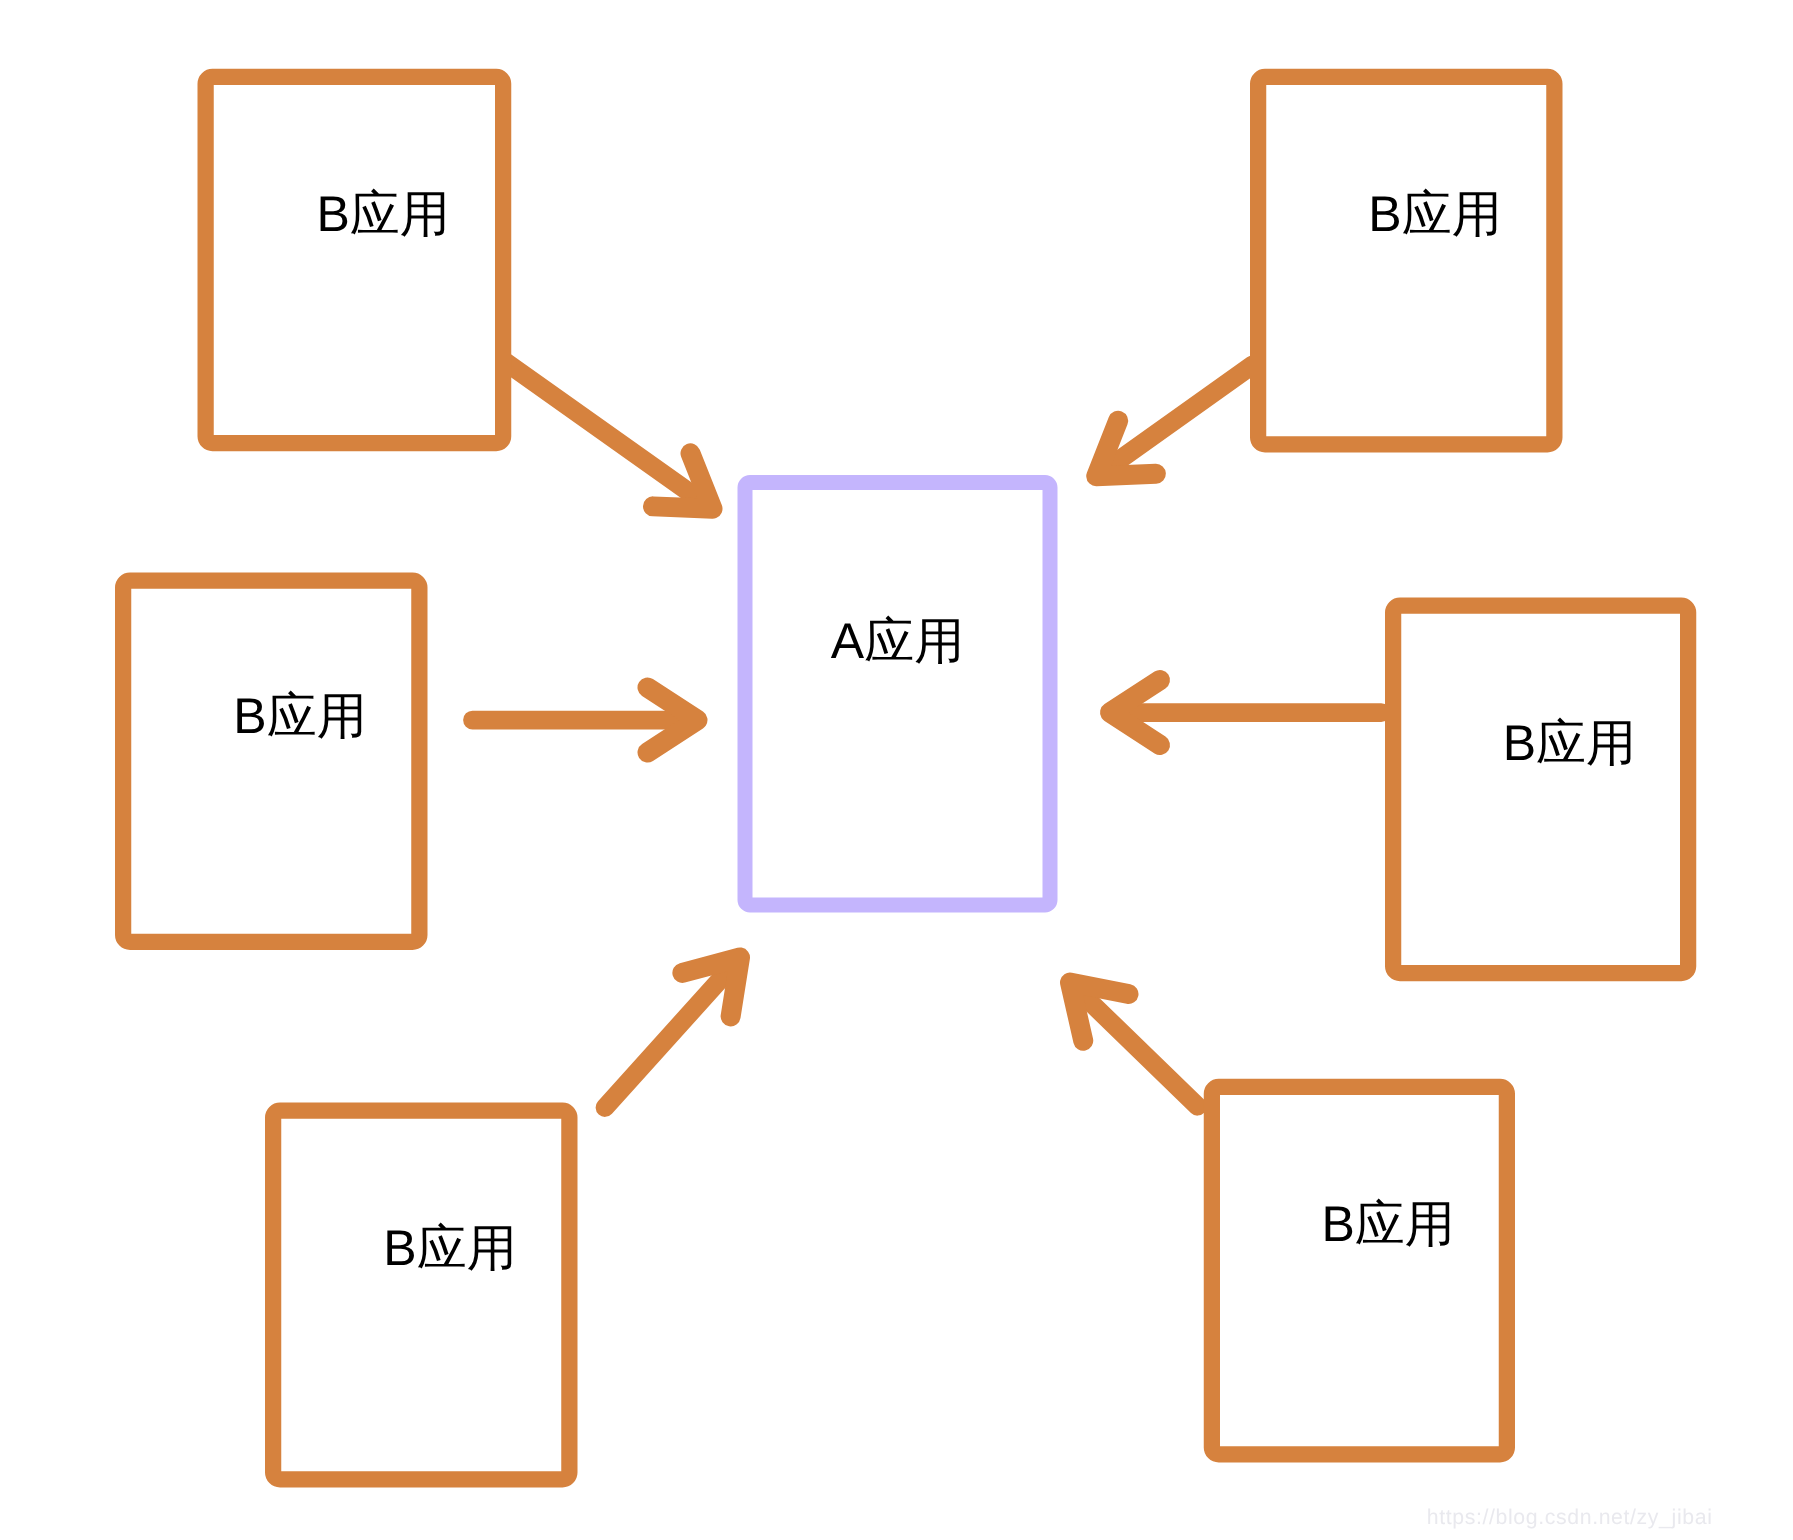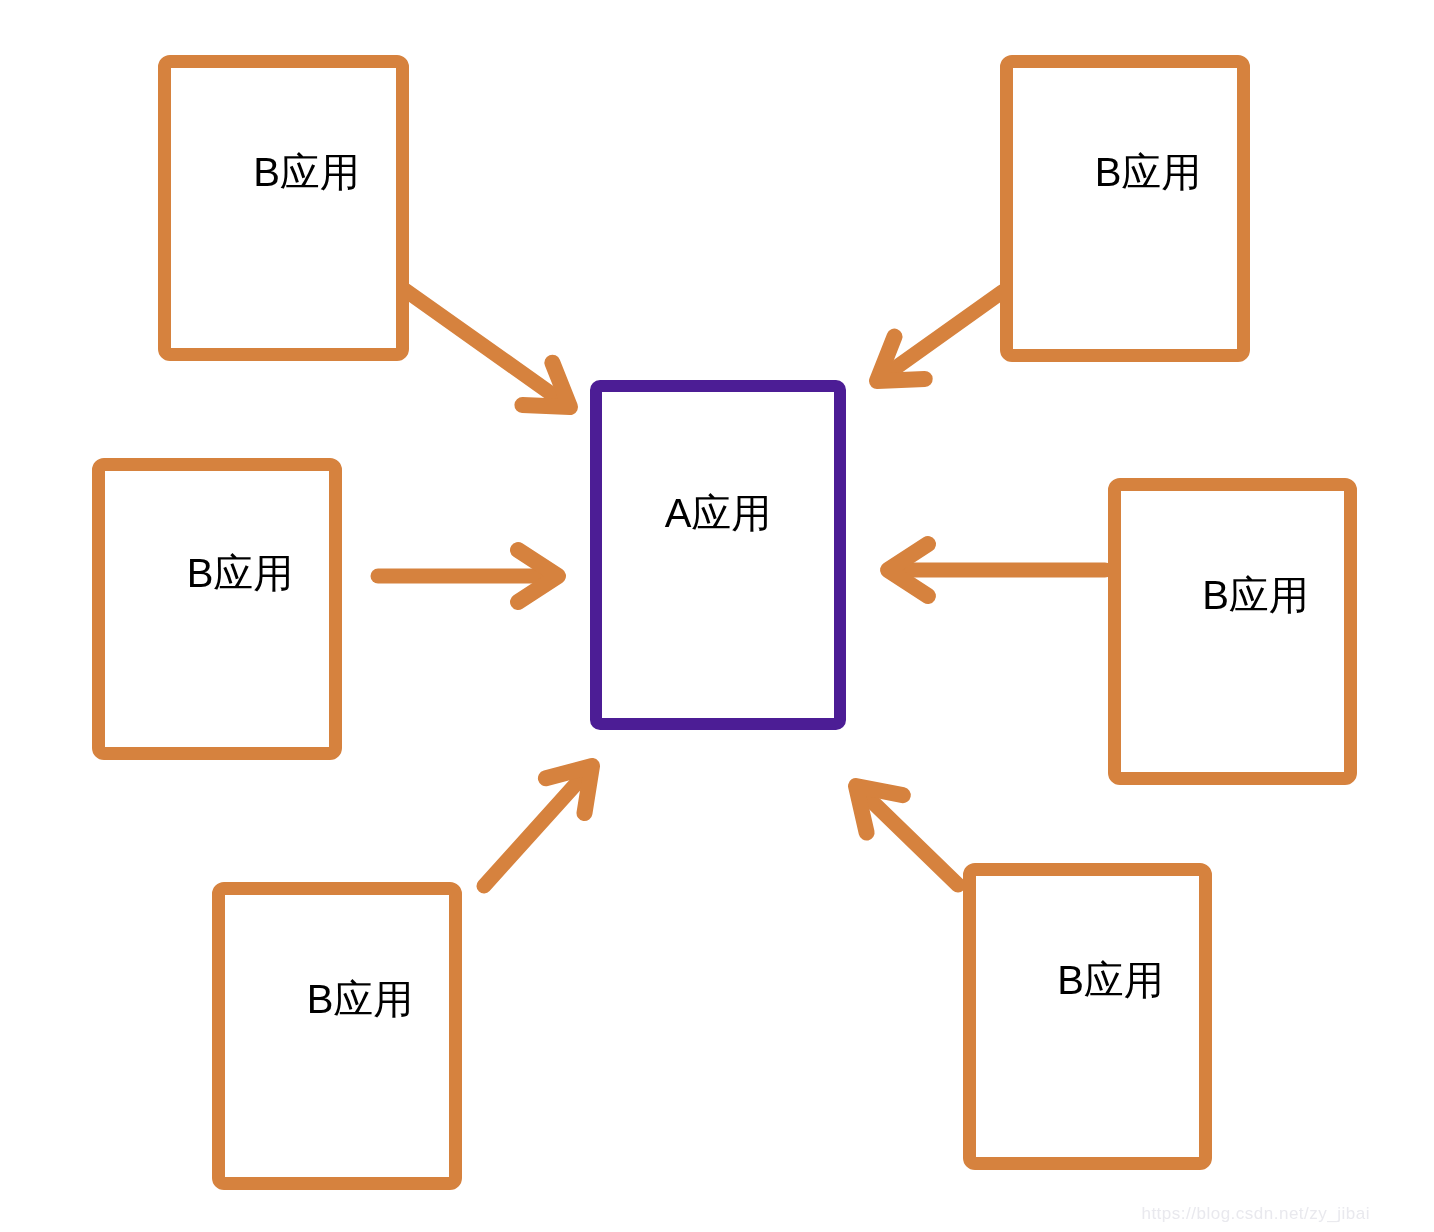--- a/index.html
+++ b/index.html
@@ -12,21 +12,21 @@
     overflow:hidden;
   }
   .node{
     position:absolute;
     background:#ffffff;
     border:13px solid #D6823E;
     border-radius:12px;
     box-sizing:border-box;
   }
   .node--center{
-    border:12px solid #4c1d95;
+    border:12px solid #c4b5fd;
     border-radius:10px;
   }
   .node .label{
     position:absolute;
     left:0;
     width:100%;
     top:37%;
     transform:translateY(-50%);
     text-align:center;
     font-size:40px;

